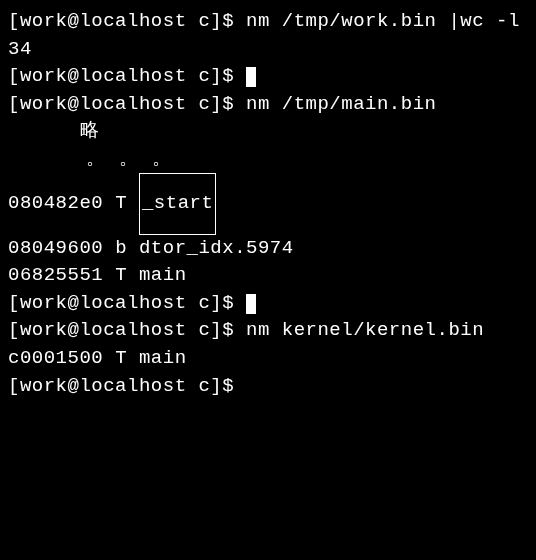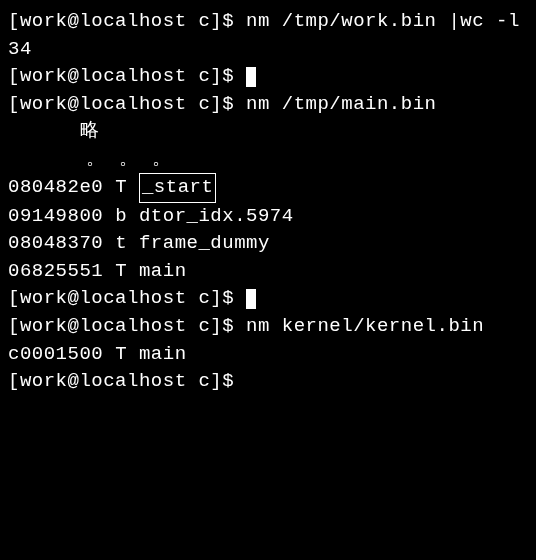--- a/index.html
+++ b/index.html
@@ -17,21 +17,21 @@
       width: 536px;
       height: 560px;
       overflow: hidden;
       letter-spacing: 0.5px;
     }
     .line {
       white-space: pre;
     }
     .boxed {
       border: 1px solid #fff;
-      padding: 0 2px;
+      padding: 16px 2px;
       display: inline-block;
     }
     .cursor {
       background: #fff;
       display: inline-block;
       width: 10px;
       height: 20px;
       vertical-align: text-bottom;
     }
     .dots-line {
@@ -47,22 +47,21 @@
 
 <div class="line"><span>[work@localhost c]$ </span><span>nm /tmp/work.bin |wc -l</span></div>
 <div class="line">34</div>
 <div class="line"><span>[work@localhost c]$ </span><span class="cursor"></span></div>
 <div class="line"><span>[work@localhost c]$ </span><span>nm /tmp/main.bin</span></div>
 <div class="line omit-line">略</div>
 <div class="line dots-line">。。。</div>
 
 <div id="nm-test-container">
     <div class="line"><span>080482e0</span> <span>T</span> <span class="boxed">_start</span></div>
-    <div class="line"><span>09149800</span> <span>b</span> <span>dtor_idx.5974</span></div>
-    <div class="line"><span>08048370</span> <span>t</span> <span>frame_dummy</span></div>
+    <div class="line"><span>08049600</span> <span>b</span> <span>dtor_idx.5974</span></div>
     <div class="line"><span>06825551</span> <span>T</span> <span>main</span></div>
   </div>
 
 <div class="line"><span>[work@localhost c]$ </span><span class="cursor"></span></div>
 <div class="line"><span>[work@localhost c]$ </span><span>nm kernel/kernel.bin</span></div>
 
 <div id="nm-kernel-container">
     <div class="line"><span>c0001500</span> <span>T</span> <span>main</span></div>
   </div>
 

